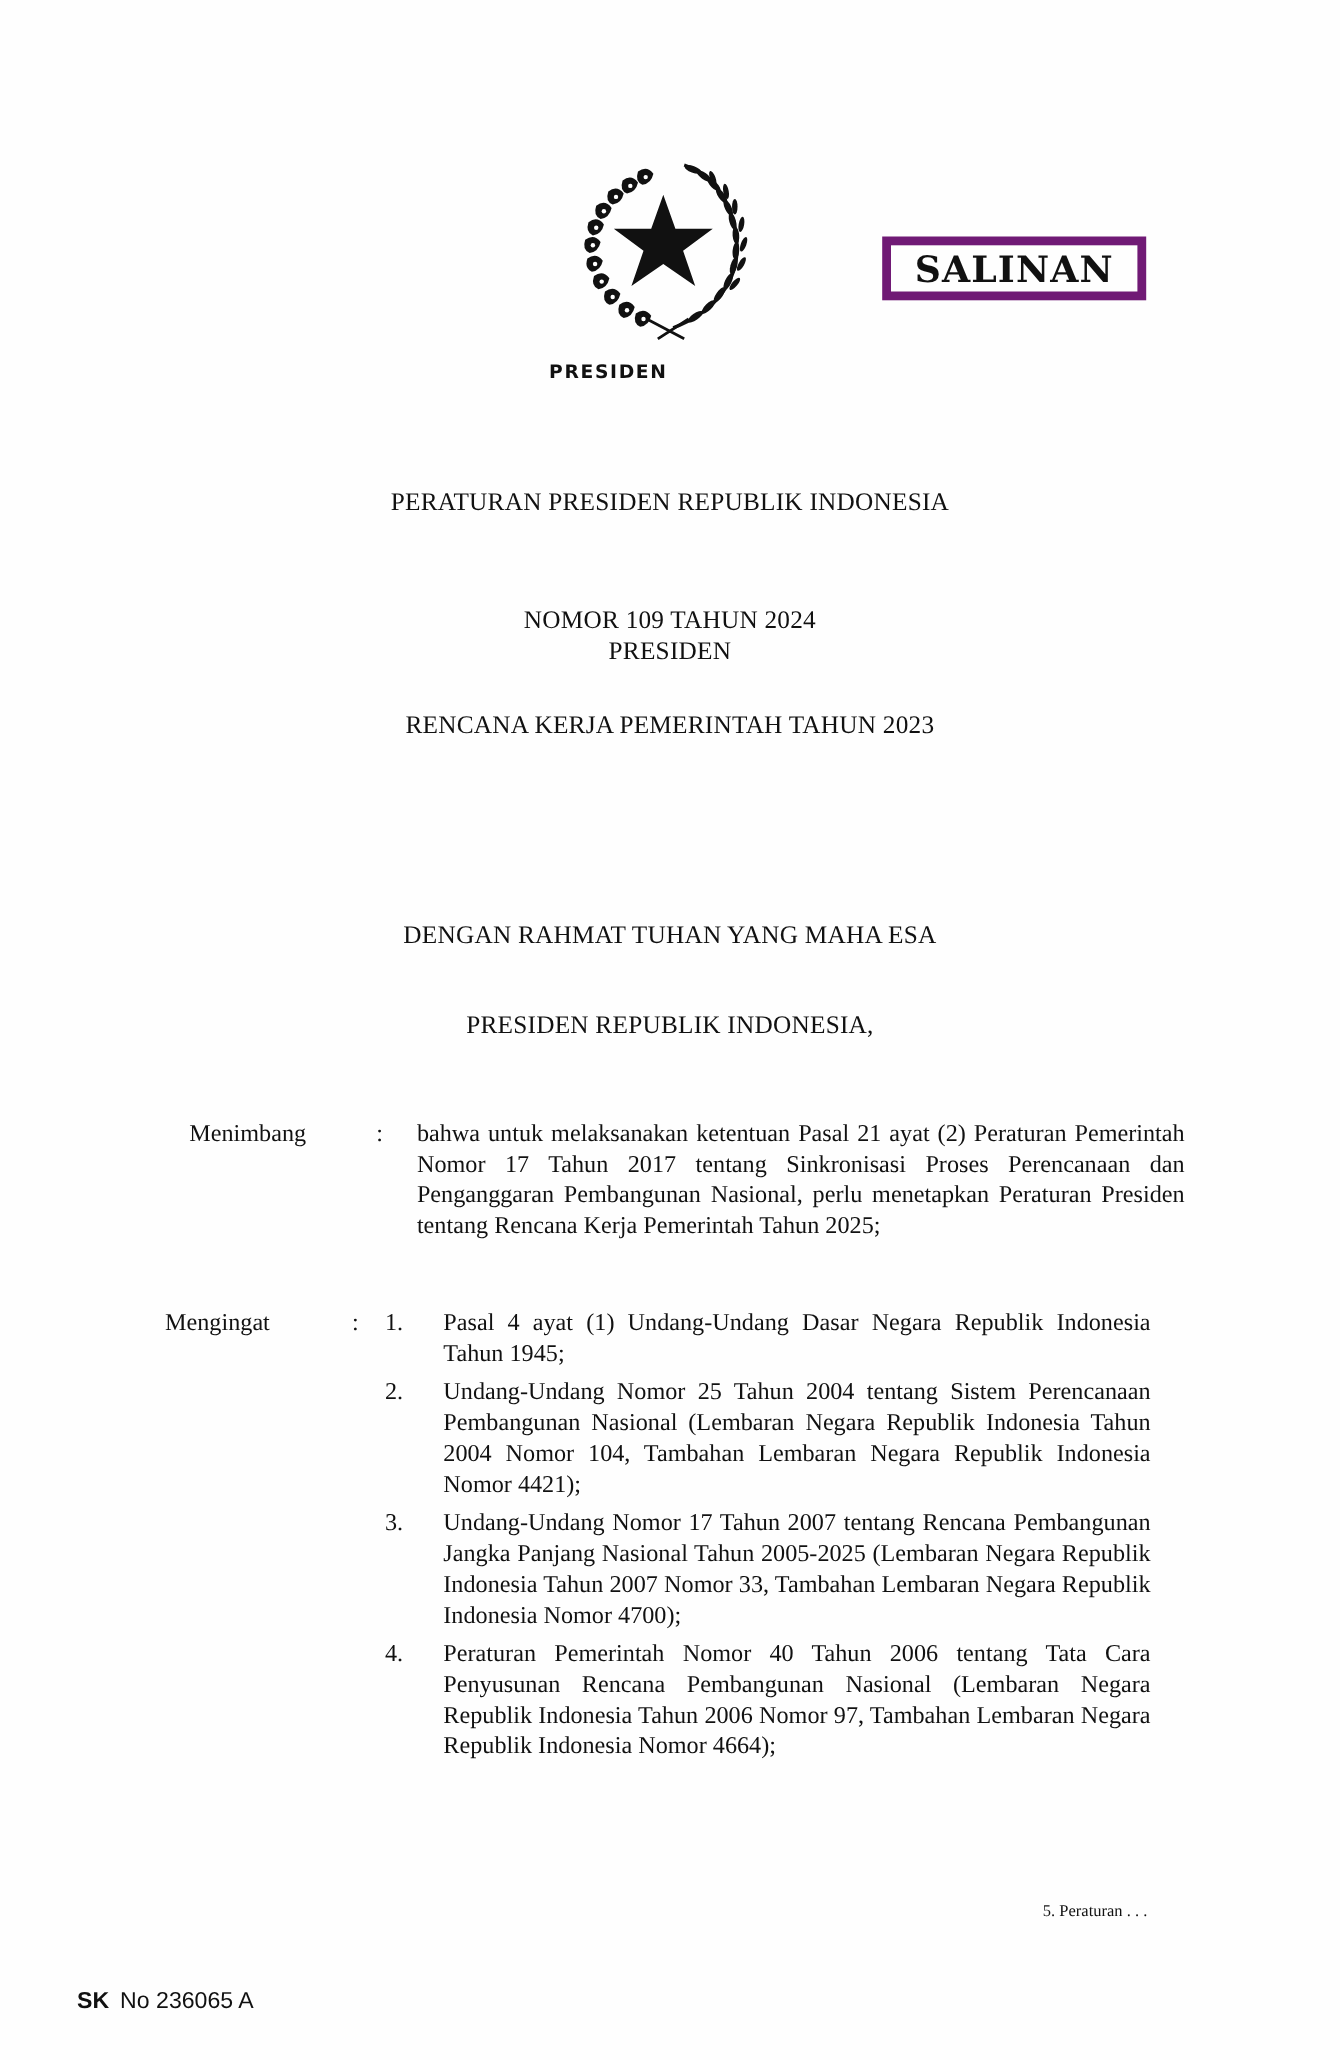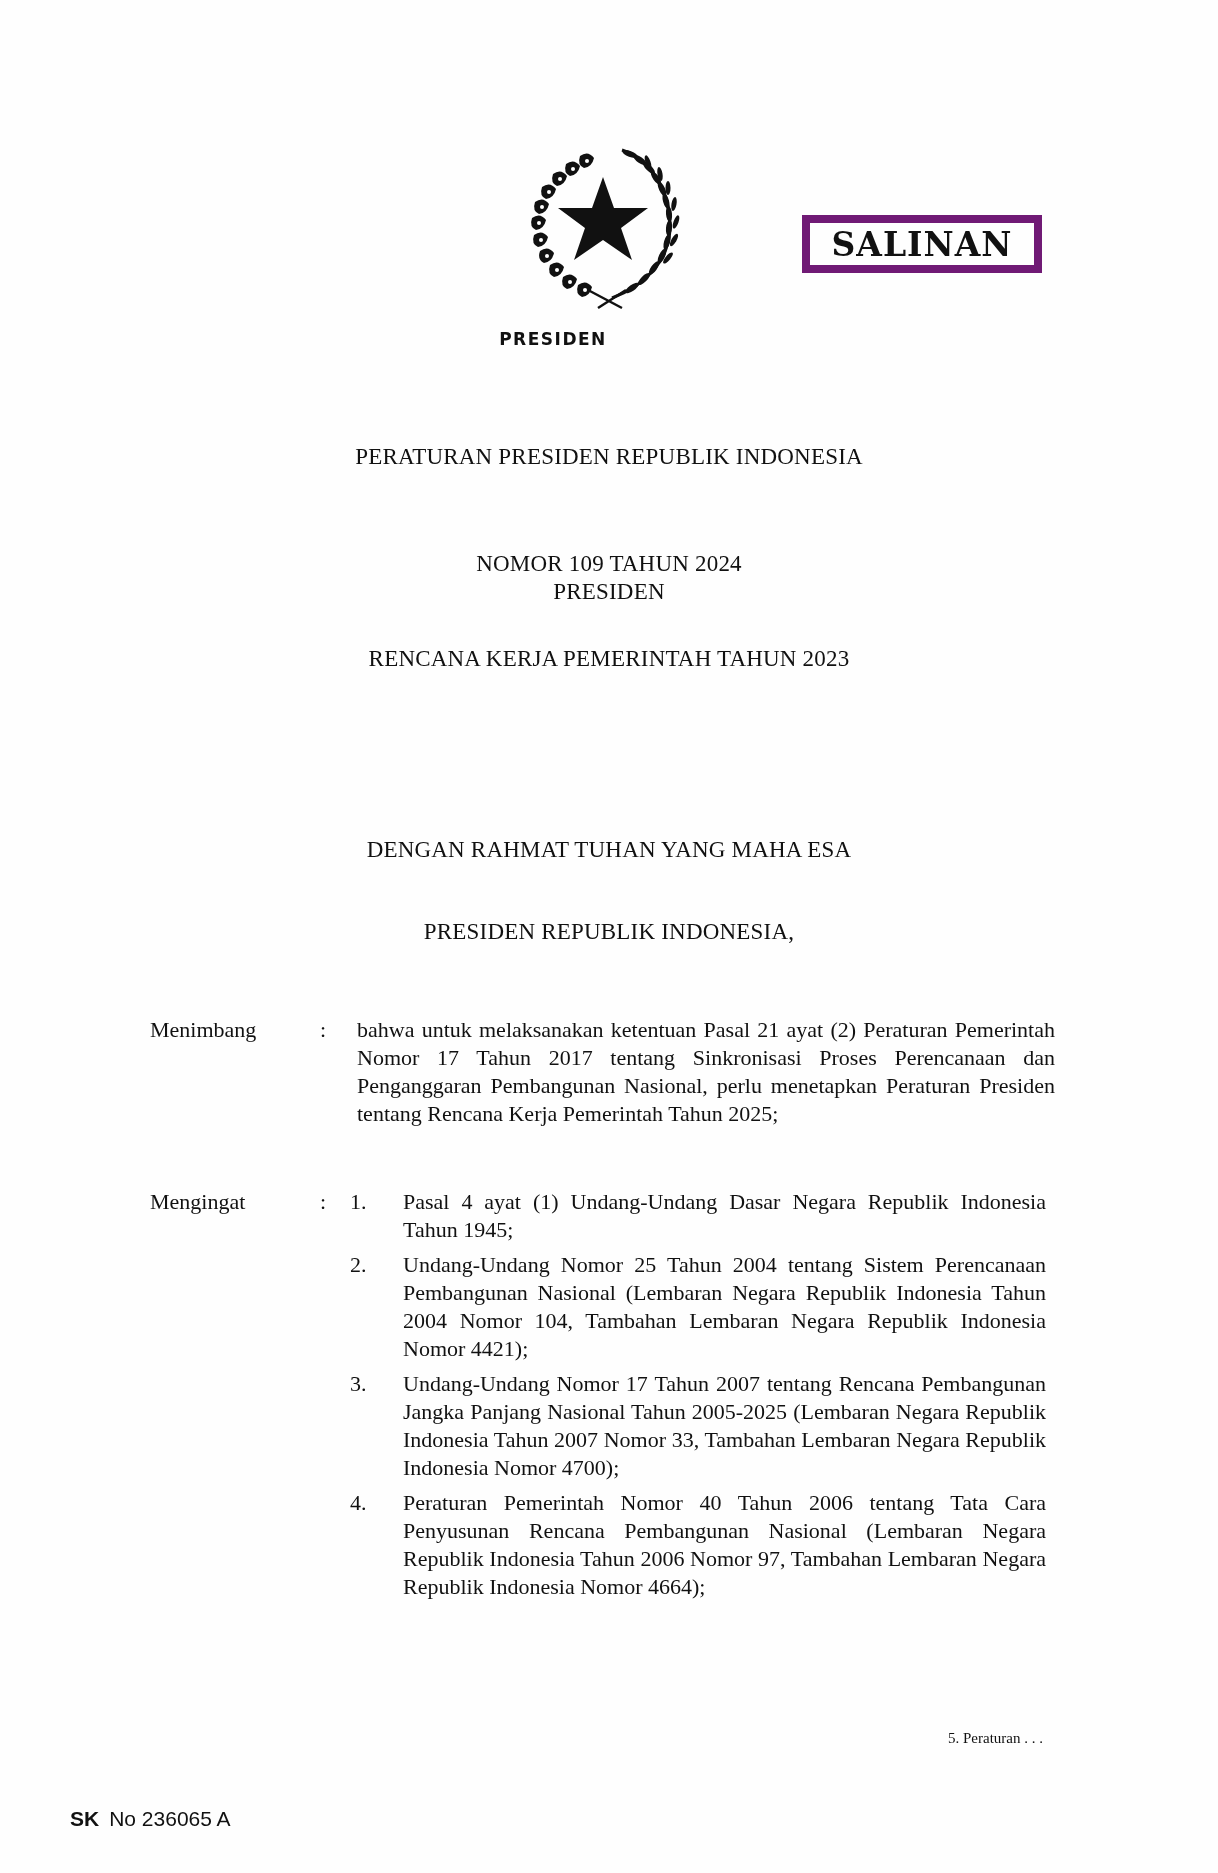--- a/index.html
+++ b/index.html
@@ -102,21 +102,21 @@
       top: 0;
     }
     .sec-body {
       position: absolute;
       left: 207px;
       width: 698px;
       top: 0;
       text-align: justify;
       text-align-last: left;
     }
-    .menimbang { top: 1016px; height: 150px; }
+    .menimbang { top: 1016px; height: 150px; margin-left: 22px; }
 
     .mengingat { top: 1188px; height: 600px; }
     .list {
       position: absolute;
       left: 198px;
       width: 698px;
       top: 0;
       margin: 0;
       padding: 0;
       list-style: none;

